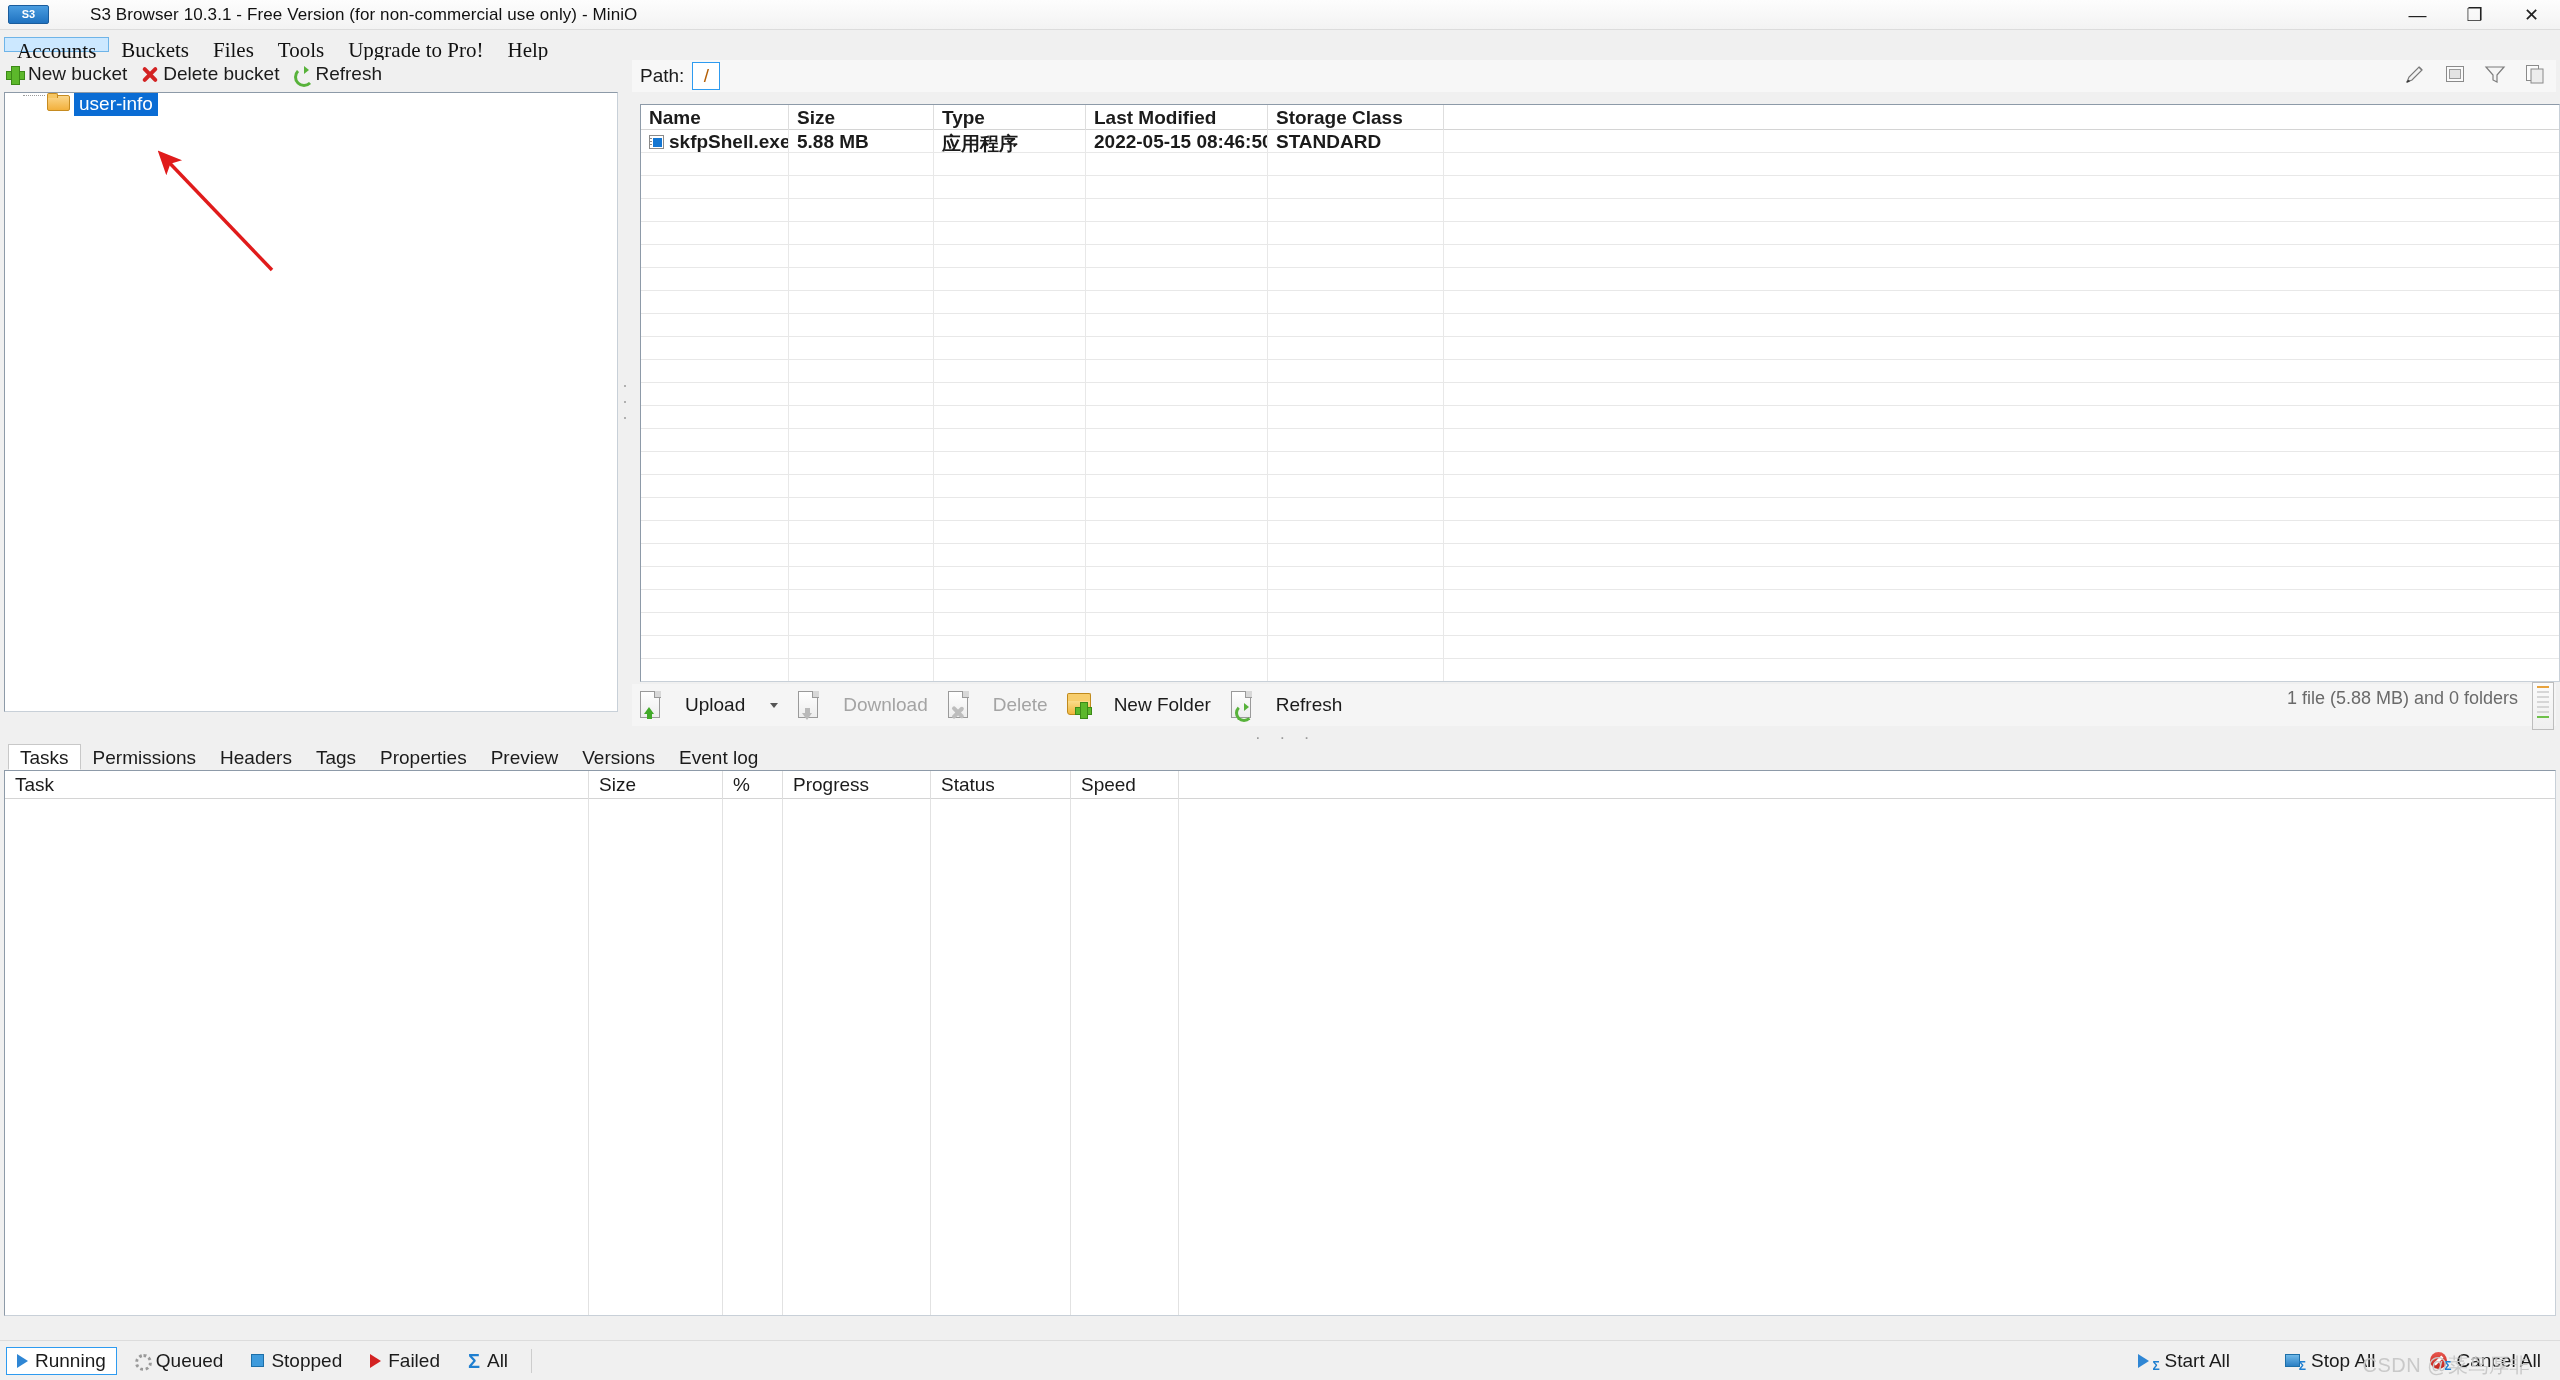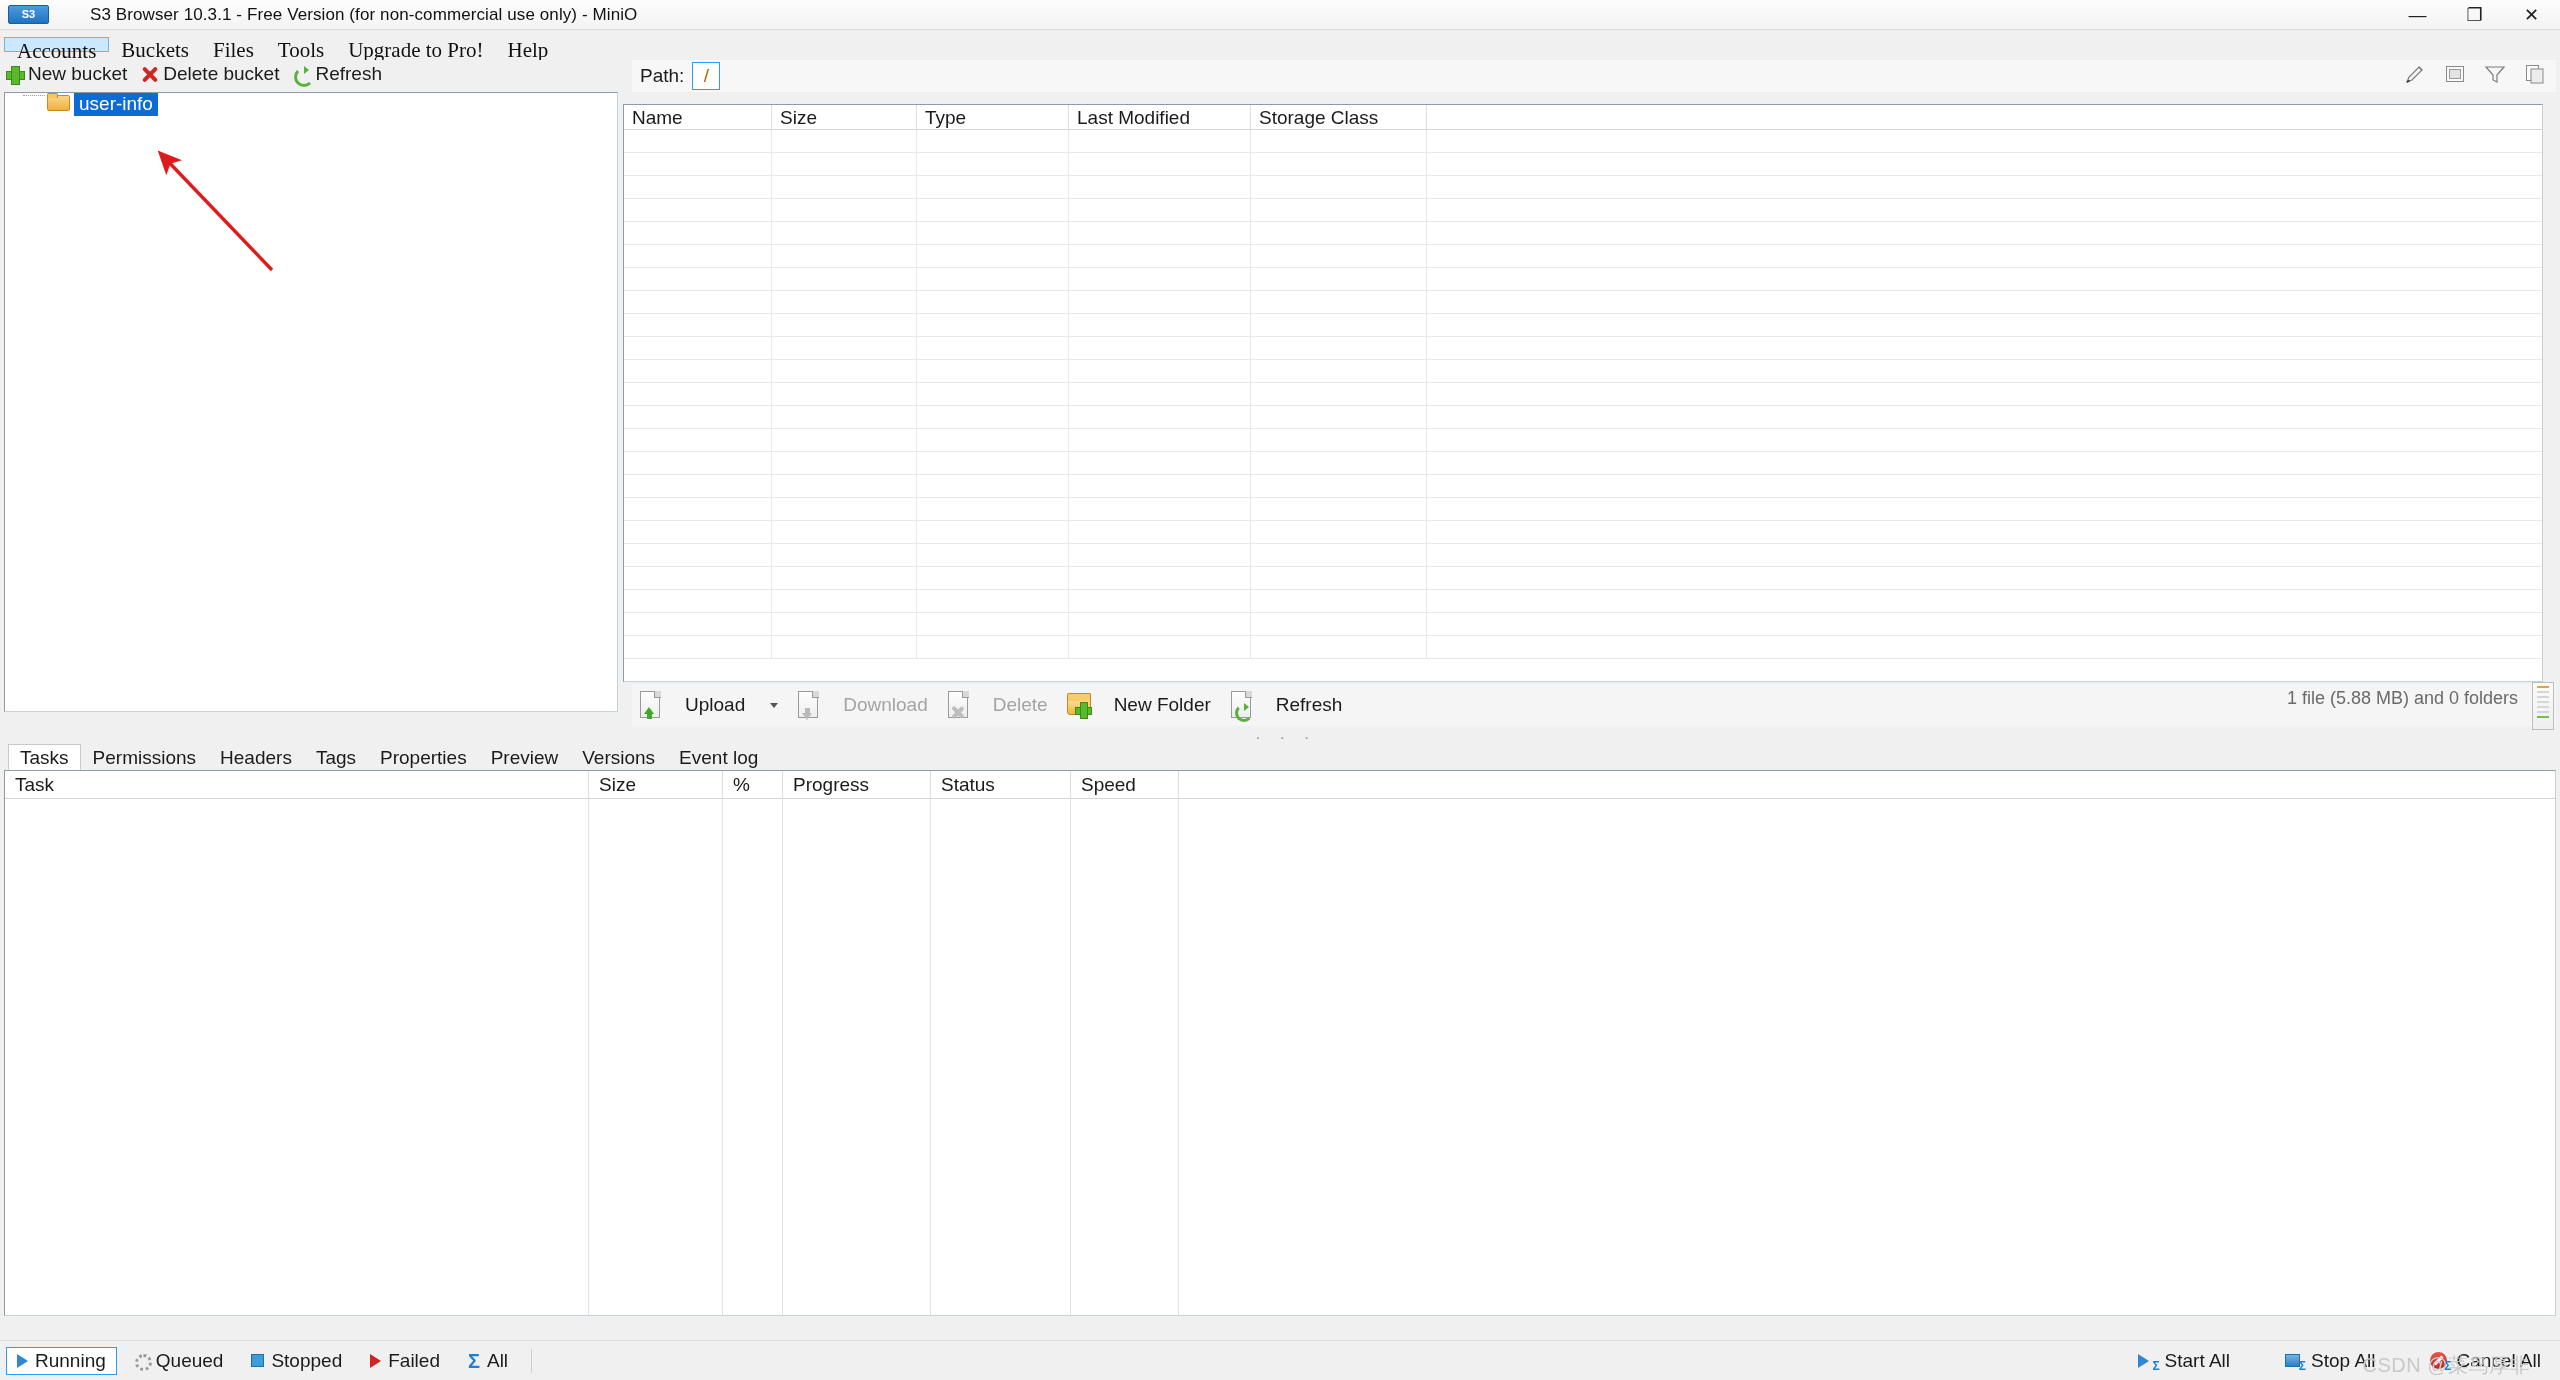--- a/index.html
+++ b/index.html
@@ -127,23 +127,24 @@
   .path-input{
     width:28px; height:28px; background:#fff; border:1px solid #2e9bf0;
     font-size:19px; color:#b45f06; text-align:center; line-height:26px;
     font-family:"Liberation Sans", sans-serif;
   }
   .path-tools{ position:absolute; right:10px; top:3px; display:flex; gap:18px; align-items:center; }
   .ptool{ width:22px;height:22px; position:relative; }
 
   
   .filelist{
-    position:absolute; left:623px; top:104px; width:1920px; height:578px;
+    position:absolute; left:640px; top:104px; width:1920px; height:578px;
     background:#fff; border:1px solid #8d9aa8; border-color:#8d9aa8 #c8d0d8 #c8d0d8 #8d9aa8;
     overflow:hidden;
+    font-weight:bold;
   }
   .fl-header{ display:flex; height:25px; border-bottom:1px solid #d4d4d4; background:#fff; }
   .fl-header div{
     font-size:19px; color:#1b1b1b; padding:2px 0 0 8px; border-right:1px solid #dedede;
     height:25px; overflow:hidden; white-space:nowrap;
   }
   .col-name{ width:148px; } .col-size{ width:145px; } .col-type{ width:152px; }
   .col-mod{ width:182px; } .col-storage{ width:176px; } .col-rest{ flex:1 1 auto; border-right:none !important; }
   .fl-row{ display:flex; height:23px; border-bottom:1px solid #e8e8e8; }
   .fl-row div{
@@ -390,20 +391,31 @@
 
   <div class="filelist">
     <div class="fl-header">
       <div class="col-name">Name</div>
       <div class="col-size">Size</div>
       <div class="col-type">Type</div>
       <div class="col-mod">Last Modified</div>
       <div class="col-storage">Storage Class</div>
       <div class="col-rest"></div>
     </div>
+    <div class="fl-row">
+      <div class="col-name fname">
+        <span class="exeicon"></span>
+        <span>skfpShell.exe</span>
+      </div>
+      <div class="col-size">5.88 MB</div>
+      <div class="col-type">应用程序</div>
+      <div class="col-mod">2022-05-15 08:46:50</div>
+      <div class="col-storage">STANDARD</div>
+      <div class="col-rest"></div>
+    </div>
 
     <div class="fl-row">
         <div class="col-name"></div>
         <div class="col-size"></div>
         <div class="col-type"></div>
         <div class="col-mod"></div>
         <div class="col-storage"></div>
         <div class="col-rest"></div>
       </div>
     <div class="fl-row">

